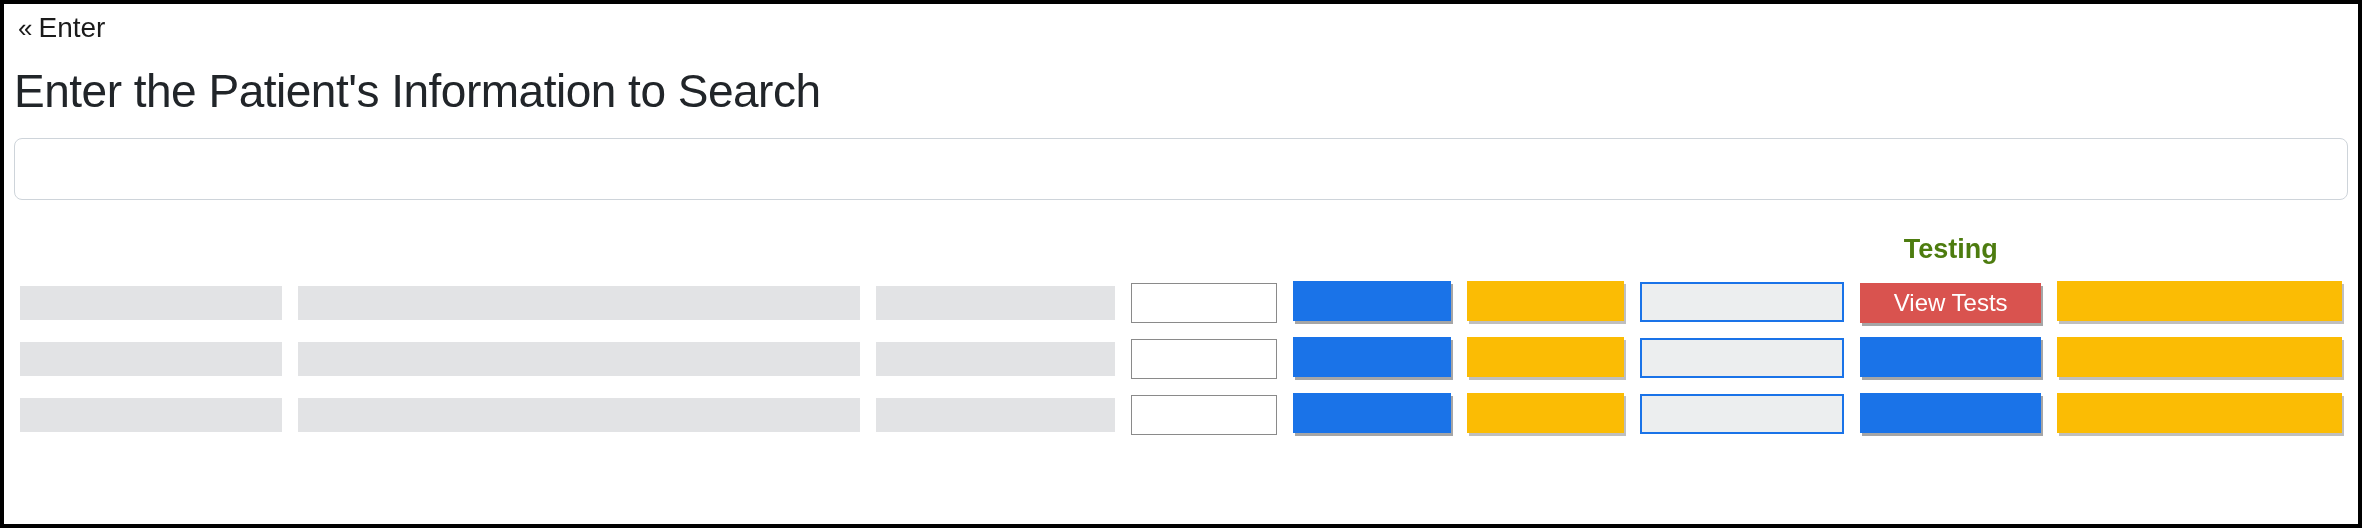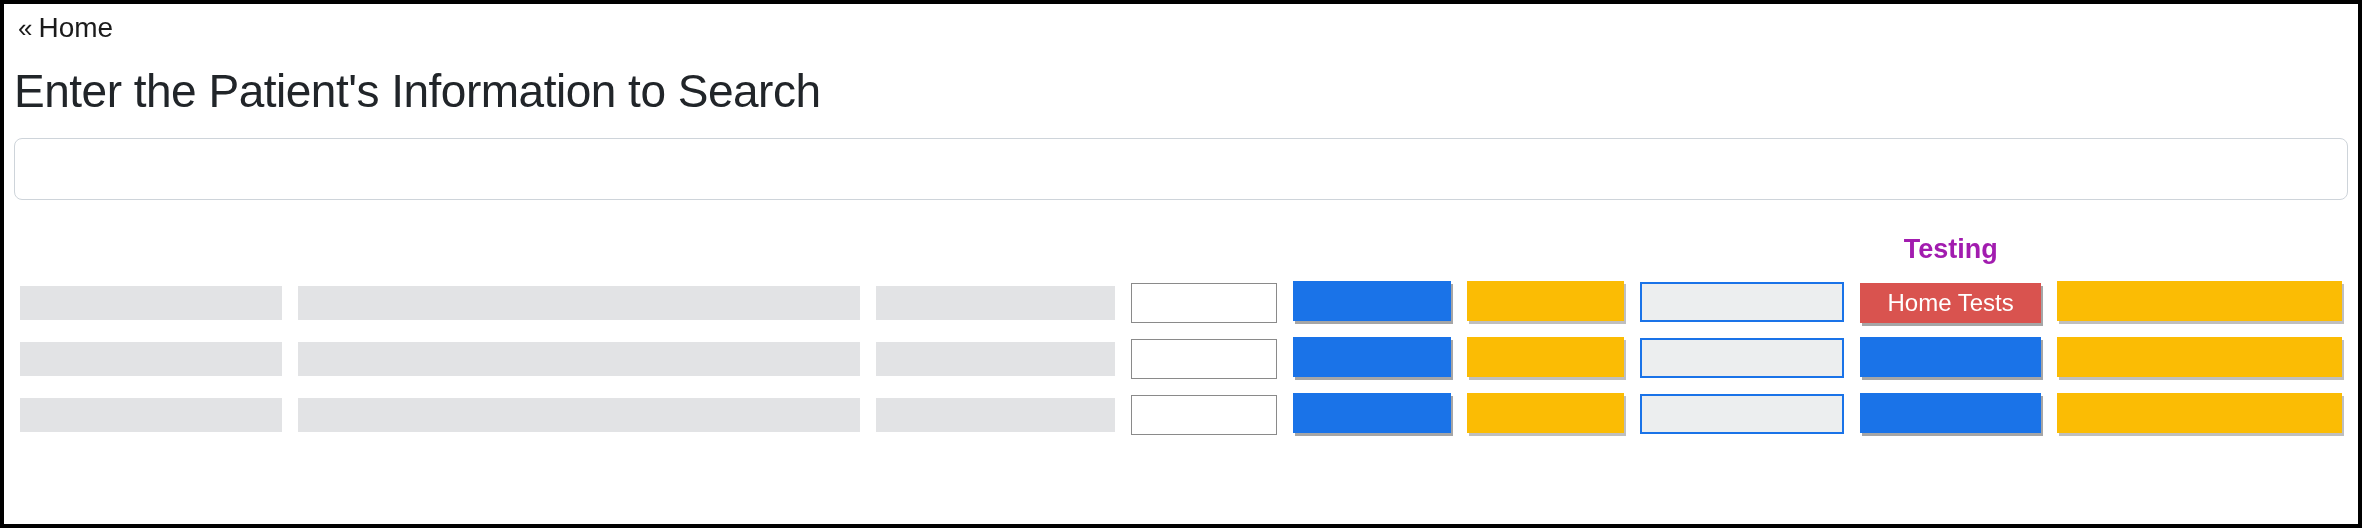--- a/index.html
+++ b/index.html
@@ -47,21 +47,21 @@
     table-layout: fixed;
   }
   table.grid th, table.grid td {
     padding: 6px 8px;
     vertical-align: middle;
     text-align: left;
   }
   table.grid thead th {
     font-size: 27px;
     font-weight: 700;
-    color: #a21caf;
+    color: #4d7c0f;
     text-align: center;
     padding-bottom: 10px;
   }
   
   col.c0 { width: 12%; }
   col.c1 { width: 25%; }
   col.c2 { width: 11%; }
   col.c3 { width: 7%; }
   col.c4 { width: 7.5%; }
   col.c5 { width: 7.5%; }
@@ -103,21 +103,21 @@
     box-shadow: none;
     height: 40px;
   }
   .btn-red { background: #d9534f; }
 </style>
 </head>
 <body>
 
 <nav class="breadcrumb">
   <span class="glyph">«</span>
-  <a href="#">Home</a>
+  <a href="#">Enter</a>
 </nav>
 
 <h1 class="page-title">Enter the Patient's Information to Search</h1>
 
 <div class="search-wrap">
   <input class="search-input" type="text" value="" style="">
 </div>
 
 <table class="grid">
   <colgroup>
@@ -152,21 +152,21 @@
         <td>
           <div class="placeholder"></div>
         </td>
         <td>
           <div class="placeholder"></div>
         </td>
         <td><input type="text" class="cell-input" style=""></td>
         <td><button class="btn btn-blue"></button></td>
         <td><button class="btn btn-yellow"></button></td>
         <td><button class="btn btn-outline-blue"></button></td>
-        <td><button class="btn btn-red">Home Tests</button></td>
+        <td><button class="btn btn-red">View Tests</button></td>
         <td><button class="btn btn-yellow"></button></td>
       </tr>
       <tr>
         <td>
           <div class="placeholder"></div>
         </td>
         <td>
           <div class="placeholder"></div>
         </td>
         <td>

